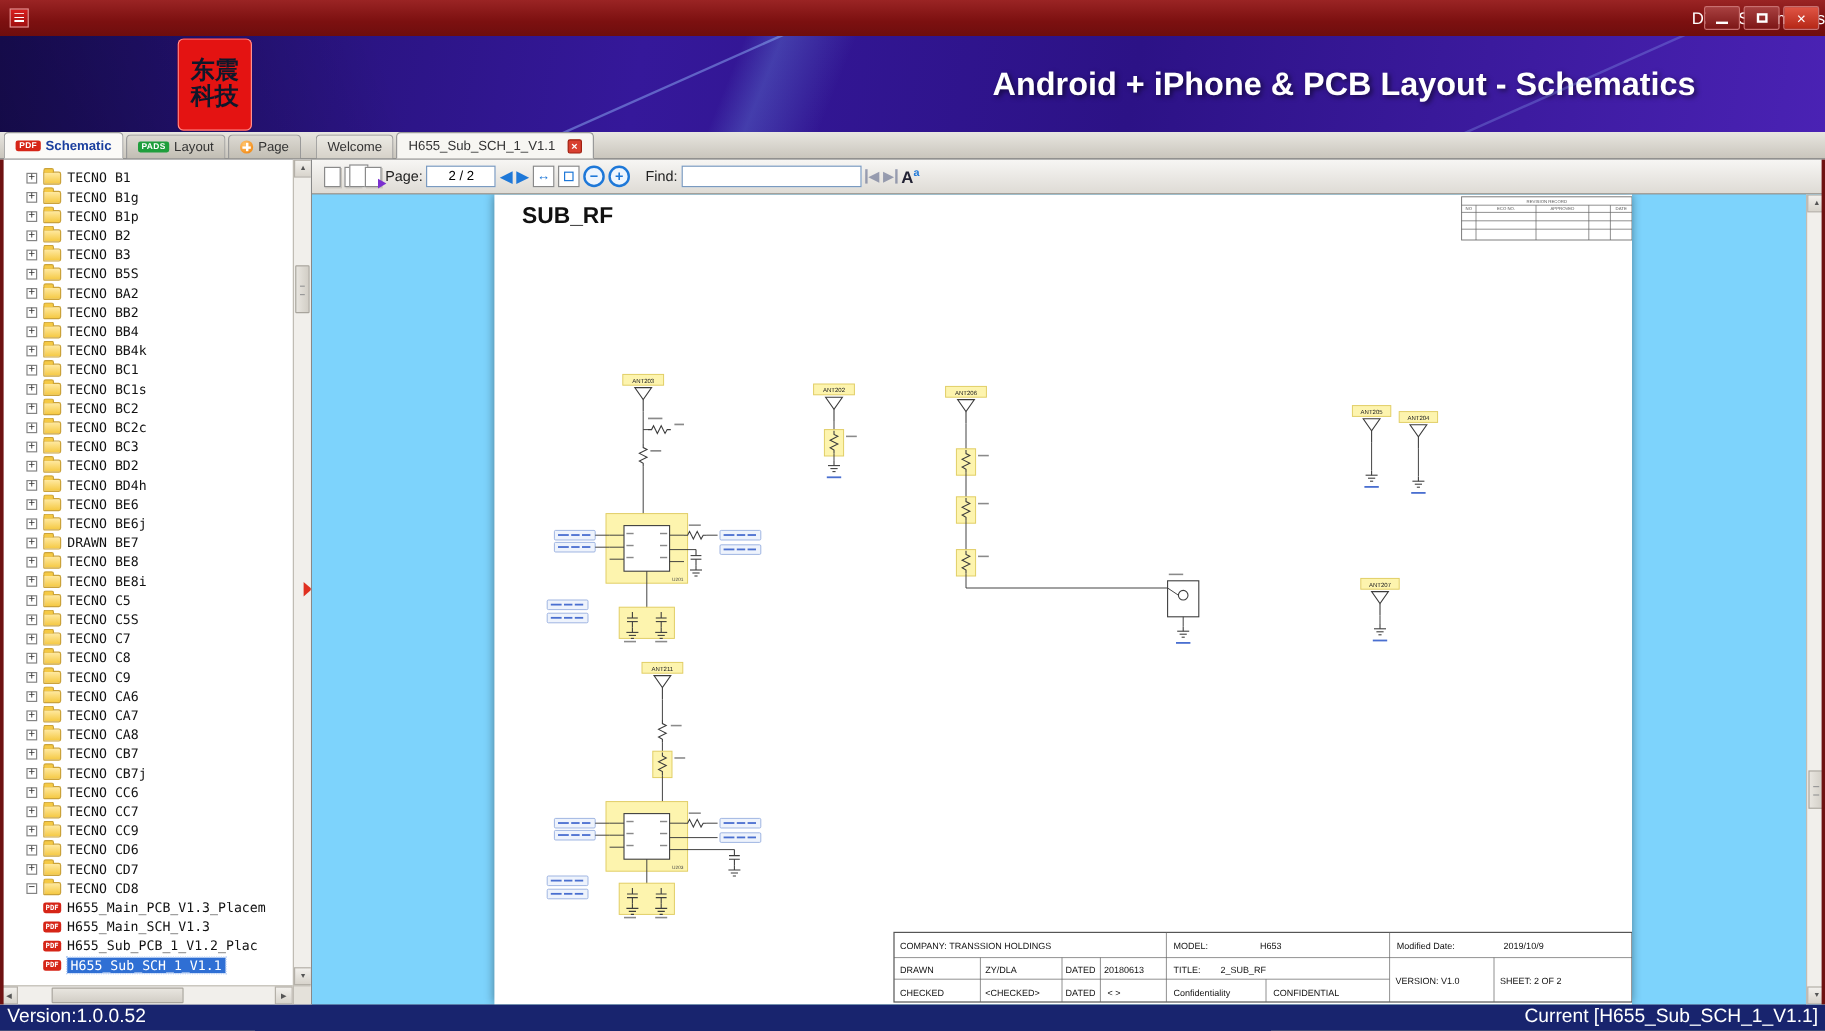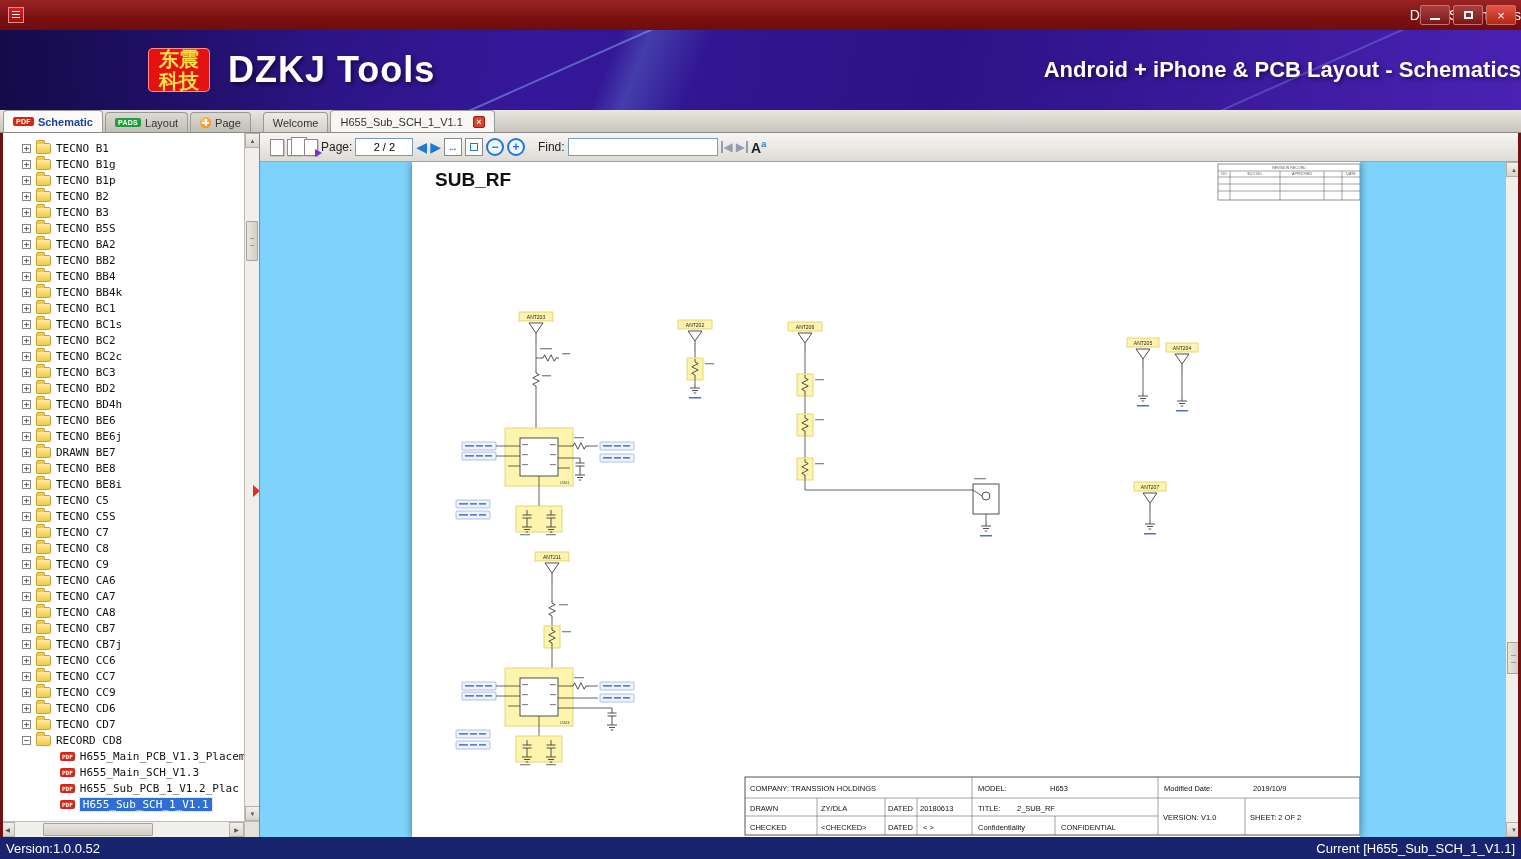--- a/index.html
+++ b/index.html
@@ -20,23 +20,23 @@
 
   
   .banner{height:80px;flex:0 0 auto;position:relative;overflow:hidden;display:flex;align-items:center;
     background:
       linear-gradient(112deg,rgba(255,255,255,0) 40%,rgba(130,200,255,.22) 42%,rgba(255,255,255,0) 46%),
       linear-gradient(70deg,rgba(0,0,0,.30) 0%,rgba(0,0,0,0) 22%),
       linear-gradient(100deg,#1d0f66 0%,#35189a 35%,#2c1286 62%,#4a22b4 100%);}
   .streak{position:absolute;height:2px;background:rgba(150,190,255,.45);transform:rotate(-24deg);pointer-events:none;}
   .streak.s1{width:420px;left:380px;top:26px;}
   .streak.s2{width:520px;left:1050px;top:40px;opacity:.6;}
-  .banner-logo{margin-left:148px;width:62px;height:44px;background:#e41312;border-radius:5px;color:#fde047;display:flex;flex-direction:column;align-items:center;justify-content:center;font-weight:bold;font-size:20px;line-height:1.1;flex:0 0 auto;box-shadow:0 0 0 1px #ff8f8f inset;}
+  .banner-logo{margin-left:148px;width:62px;height:77px;background:#e41312;border-radius:5px;color:#0f172a;display:flex;flex-direction:column;align-items:center;justify-content:center;font-weight:bold;font-size:20px;line-height:1.1;flex:0 0 auto;box-shadow:0 0 0 1px #ff8f8f inset;}
   .banner-title{margin-left:18px;color:#fff;font-size:36px;font-weight:bold;letter-spacing:1px;text-shadow:2px 2px 4px rgba(0,0,0,.55);}
-  .banner-subtitle{margin-left:auto;color:#fff;font-size:22px;font-weight:bold;text-shadow:2px 2px 4px rgba(0,0,0,.55);}
+  .banner-subtitle{margin-left:auto;margin-right:108px;color:#fff;font-size:27px;font-weight:bold;text-shadow:2px 2px 4px rgba(0,0,0,.55);}
 
   
   .tabrow{height:23px;flex:0 0 auto;background:linear-gradient(#e8e6e0,#c9c5bc);border-bottom:1px solid #8a8a8a;display:flex;align-items:flex-end;padding-left:3px;}
   .tab{display:flex;align-items:center;gap:4px;height:20px;padding:0 9px;border:1px solid #999;border-bottom:none;border-radius:4px 4px 0 0;background:linear-gradient(#dcd9d2,#c2beb4);font-size:11px;color:#333;margin-right:2px;white-space:nowrap;}
   .tab.active{background:#fbfaf7;height:22px;}
   .tab-label.schem{color:#1b3f9e;font-weight:bold;}
   .badge{font-size:7px;font-weight:bold;color:#fff;padding:1px 3px;border-radius:2px;letter-spacing:.3px;}
   .badge.pdf{background:#d62517;}
   .badge.pads{background:#1f9e3c;}
   .share-ic{width:11px;height:11px;border-radius:50%;background:radial-gradient(circle at 35% 30%,#ffc46e,#ef7c00);display:inline-block;position:relative;}
@@ -53,21 +53,21 @@
   .frame-edge.left{left:0;}
   .frame-edge.right{right:0;}
 
   
   .sidebar{width:260px;flex:0 0 auto;background:#fff;border-right:1px solid #888;position:relative;overflow:hidden;}
   .tree{position:absolute;left:0;top:0;right:15px;bottom:16px;overflow:hidden;padding-top:7px;}
   .trow{display:flex;align-items:center;height:16px;font-family:"DejaVu Sans Mono",monospace;font-size:11px;color:#111;white-space:nowrap;}
   .exp{width:9px;height:9px;flex:0 0 auto;border:1px solid #848484;background:#fff;font-size:9px;line-height:7px;text-align:center;margin:0 5px 0 22px;color:#333;}
   .fold{width:15px;height:11px;flex:0 0 auto;background:linear-gradient(#ffe9a0,#f5c944);border:1px solid #caa23a;border-radius:1px 2px 2px 1px;position:relative;margin-right:5px;}
   .fold::before{content:"";position:absolute;top:-4px;left:-1px;width:7px;height:3px;background:#f5c944;border:1px solid #caa23a;border-bottom:none;border-radius:2px 2px 0 0;}
-  .trow.child{padding-left:60px;text-align:right;}
+  .trow.child{padding-left:36px;text-align:right;}
   .pdfi{background:#d62517;color:#fff;font-size:6px;font-weight:bold;padding:1px 2px;border-radius:2px;margin-right:5px;flex:0 0 auto;}
   .trow.child.selected .tlabel{background:#2f6fd4;color:#fff;outline:1px dotted #bcd2f5;padding:0 3px;}
 
   .vscroll{position:absolute;top:0;right:0;width:15px;bottom:16px;background:#f1efeb;border-left:1px solid #c0bcb4;}
   .hscroll{position:absolute;left:0;bottom:0;height:16px;right:15px;background:#f1efeb;border-top:1px solid #c0bcb4;display:flex;align-items:center;}
   .corner{position:absolute;right:0;bottom:0;width:15px;height:16px;background:#e4e1da;border-top:1px solid #c0bcb4;border-left:1px solid #c0bcb4;}
   .sb-btn{width:15px;height:15px;flex:0 0 auto;background:linear-gradient(#f2f0ec,#d8d4cc);border:1px solid #b4b0a8;display:flex;align-items:center;justify-content:center;font-size:6px;color:#555;}
   .vscroll .sb-btn{position:absolute;left:0;}
   .vscroll .sb-btn.up{top:0;}
   .vscroll .sb-btn.down{bottom:0;}
@@ -109,21 +109,21 @@
   .hl{fill:#fdf4ae;stroke:#e0cc62;stroke-width:0.8;}
   .clabel{font-size:5px;fill:#222;}
   .ulabel{font-size:4px;fill:#444;}
   .tbtext{font-size:7.5px;fill:#111;}
   .tbsmall{font-size:3.6px;fill:#555;}
   .tt{fill:#8a8a8a;}
   .bt{fill:#4a6fd0;}
   .tline{stroke:#666;stroke-width:0.6;}
 
   
-  .statusbar{height:22px;flex:0 0 auto;background:#18246e;color:#fff;display:flex;align-items:center;font-size:13px;padding:0 6px;}
+  .statusbar{height:22px;flex:0 0 auto;background:#18246e;color:#fff;display:flex;align-items:center;font-size:16px;padding:0 6px;}
   .statusbar .spacer{flex:1;}
 </style>
 </head>
 <body>
 
 <div class="window">
 
   <div class="titlebar">
     <div class="app-icon"></div>
     <div class="titlebar-title">DZKJ Schematics</div>
@@ -140,21 +140,20 @@
     </div>
   </div>
 
   <div class="banner">
     <div class="streak s1"></div>
     <div class="streak s2"></div>
     <div class="banner-logo">
       <div>东震</div>
       <div>科技</div>
     </div>
-    <div class="banner-title">DZKJ Tools</div>
     <div class="banner-subtitle">Android + iPhone &amp; PCB Layout - Schematics</div>
   </div>
 
   <div class="tabrow">
     <div class="tab active">
       <span class="badge pdf">PDF</span>
       <span class="tab-label schem">Schematic</span>
     </div>
     <div class="tab">
       <span class="badge pads">PADS</span>
@@ -362,21 +361,21 @@
             <span class="tlabel">TECNO CD6</span>
           </div>
           <div class="trow">
             <span class="exp">+</span>
             <span class="fold"></span>
             <span class="tlabel">TECNO CD7</span>
           </div>
           <div class="trow">
             <span class="exp">−</span>
             <span class="fold"></span>
-            <span class="tlabel">RECORD CD8</span>
+            <span class="tlabel">TECNO CD8</span>
           </div>
           <div class="trow child">
             <span class="pdfi">PDF</span>
             <span class="tlabel">H655_Main_PCB_V1.3_Placem</span>
           </div>
           <div class="trow child">
             <span class="pdfi">PDF</span>
             <span class="tlabel">H655_Main_SCH_V1.3</span>
           </div>
           <div class="trow child">

